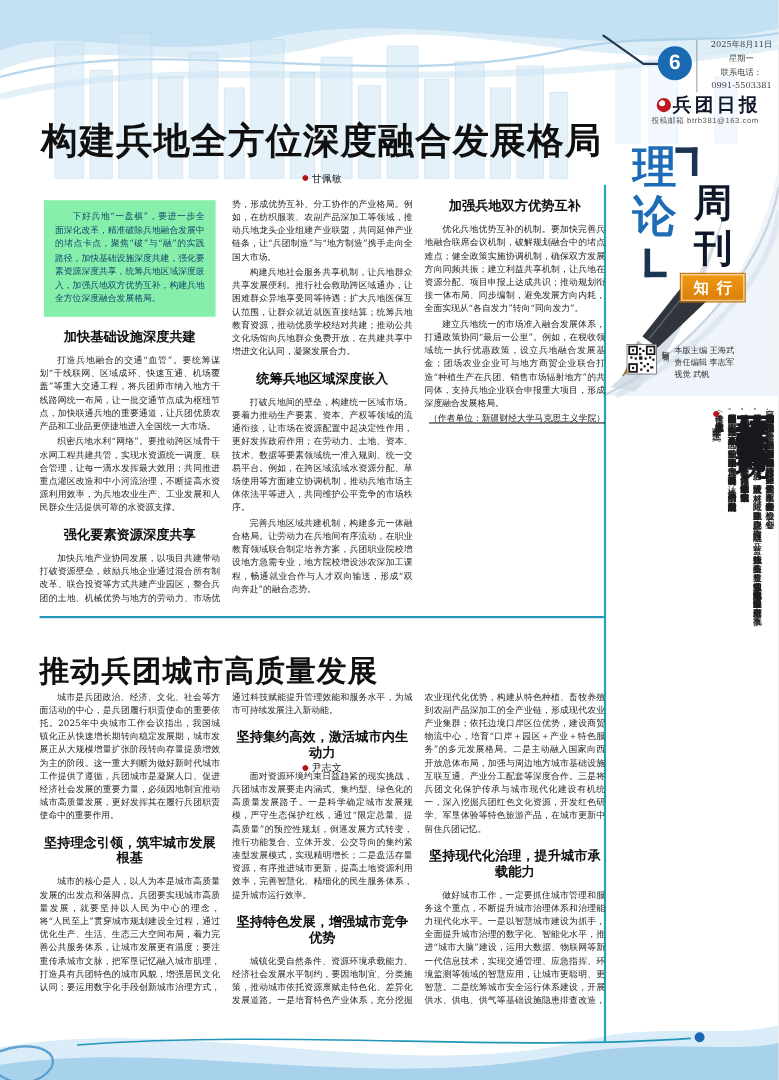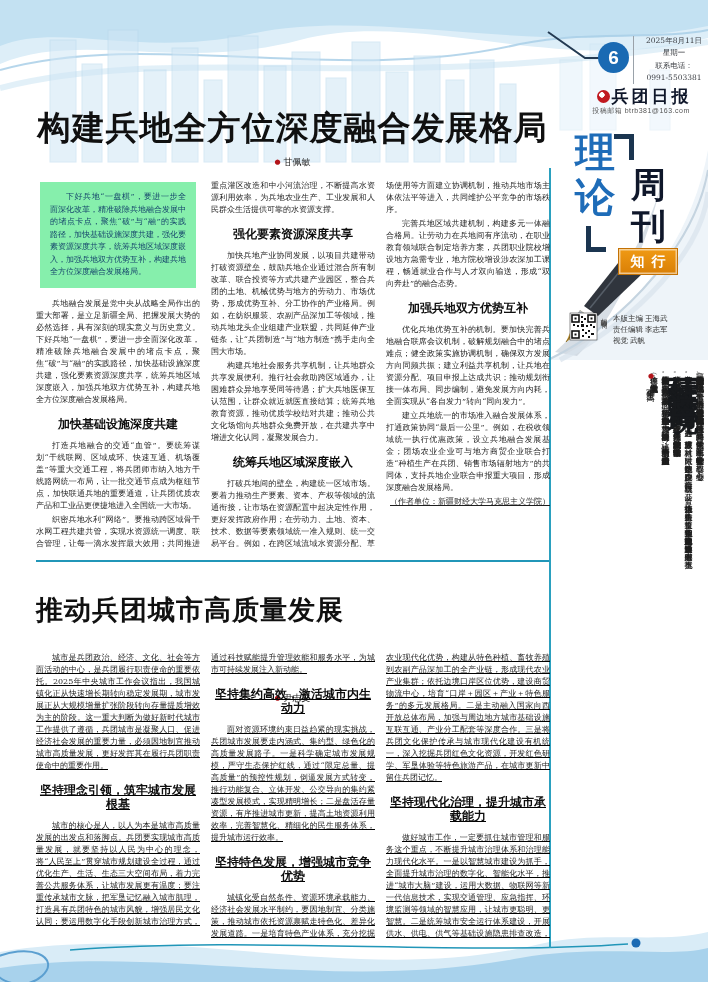--- a/index.html
+++ b/index.html
@@ -36,21 +36,21 @@
   .hline{left:36px;top:560px;width:513px;height:1.5px;background:#2196b8;}
   
   .a1-headline{left:36px;top:106px;width:513px;text-align:center;color:#101010;
     font:bold 33px/44px "Liberation Sans",sans-serif;letter-spacing:1px;white-space:nowrap;}
   .a2-headline{left:36px;top:592px;width:513px;text-align:left;color:#101010;
     font:bold 27px/36px "Liberation Sans",sans-serif;letter-spacing:1px;white-space:nowrap;}
   .byline{width:513px;text-align:center;color:#222;font:9px/12px "DejaVu Serif",serif;}
   .byline .dot{color:#b3141a;font-size:7px;vertical-align:1px;}
   .cols{column-gap:11px;column-count:3;column-fill:auto;overflow:hidden;text-align:justify;}
   .cols-a1{left:36px;top:180px;width:514px;height:372px;}
-  .cols-a2{left:36px;top:652px;width:514px;height:296px;text-decoration:underline;}
+  .cols-a2{left:36px;top:628px;width:514px;height:296px;}
   .para{font:8px/12px "DejaVu Serif",serif;color:#1e1e1e;margin:0 0 2px;text-indent:2em;}
   .sec{font:bold 12px/14px "Liberation Sans",sans-serif;color:#0e0e0e;text-align:center;
     margin:11px 0 9px;break-after:avoid;}
   .note{font:8px/12px "DejaVu Serif",serif;color:#1e1e1e;text-align:right;margin:2px 0 0;text-decoration:underline;}
   .intro-box{background:#86efac;padding:9px 10px;margin:2px 4px 10px;break-inside:avoid;}
   .intro-box p{font:8px/12.5px "DejaVu Serif",serif;color:#14436b;margin:0;text-indent:2em;text-align:justify;}
   
   .v-title{left:661px;top:352px;height:352px;writing-mode:vertical-rl;
     font:bold 30px/44px "Liberation Sans",sans-serif;color:#17191c;letter-spacing:3px;}
   .v-byline{left:643px;top:372px;height:130px;writing-mode:vertical-rl;
@@ -187,21 +187,20 @@
   <h1 class="abs a1-headline" style="margin:0;">构建兵地全方位深度融合发展格局</h1>
   <div class="abs byline" style="left:36px;top:156px;">
     <span class="dot">●</span>
     <span>甘佩敏</span>
   </div>
 
   <div class="abs cols cols-a1">
     <div class="intro-box">
       <p>下好兵地“一盘棋”，要进一步全面深化改革，精准破除兵地融合发展中的堵点卡点，聚焦“破”与“融”的实践路径，加快基础设施深度共建，强化要素资源深度共享，统筹兵地区域深度嵌入，加强兵地双方优势互补，构建兵地全方位深度融合发展格局。</p>
     </div>
-    <p class="para">兵地融合发展是党中央从战略全局作出的重大部署，是立足新疆全局、把握发展大势的必然选择，具有深刻的现实意义与历史意义。下好兵地“一盘棋”，要进一步全面深化改革，精准破除兵地融合发展中的堵点卡点，聚焦“破”与“融”的实践路径，加快基础设施深度共建，强化要素资源深度共享，统筹兵地区域深度嵌入，加强兵地双方优势互补，构建兵地全方位深度融合发展格局。</p>
 
     <h3 class="sec">加快基础设施深度共建</h3>
     <p class="para">打造兵地融合的交通“血管”。要统筹谋划“干线联网、区域成环、快速互通、机场覆盖”等重大交通工程，将兵团师市纳入地方干线路网统一布局，让一批交通节点成为枢纽节点，加快联通兵地的重要通道，让兵团优质农产品和工业品更便捷地进入全国统一大市场。</p>
     <p class="para">织密兵地水利“网络”。要推动跨区域骨干水网工程共建共管，实现水资源统一调度、联合管理，让每一滴水发挥最大效用；共同推进重点灌区改造和中小河流治理，不断提高水资源利用效率，为兵地农业生产、工业发展和人民群众生活提供可靠的水资源支撑。</p>
 
     <h3 class="sec">强化要素资源深度共享</h3>
     <p class="para">加快兵地产业协同发展，以项目共建带动打破资源壁垒，鼓励兵地企业通过混合所有制改革、联合投资等方式共建产业园区，整合兵团的土地、机械优势与地方的劳动力、市场优势，形成优势互补、分工协作的产业格局。例如，在纺织服装、农副产品深加工等领域，推动兵地龙头企业组建产业联盟，共同延伸产业链条，让“兵团制造”与“地方制造”携手走向全国大市场。</p>
     <p class="para">构建兵地社会服务共享机制，让兵地群众共享发展便利。推行社会救助跨区域通办，让困难群众异地享受同等待遇；扩大兵地医保互认范围，让群众就近就医直接结算；统筹兵地教育资源，推动优质学校结对共建；推动公共文化场馆向兵地群众免费开放，在共建共享中增进文化认同，凝聚发展合力。</p>
 
     <h3 class="sec">统筹兵地区域深度嵌入</h3>

